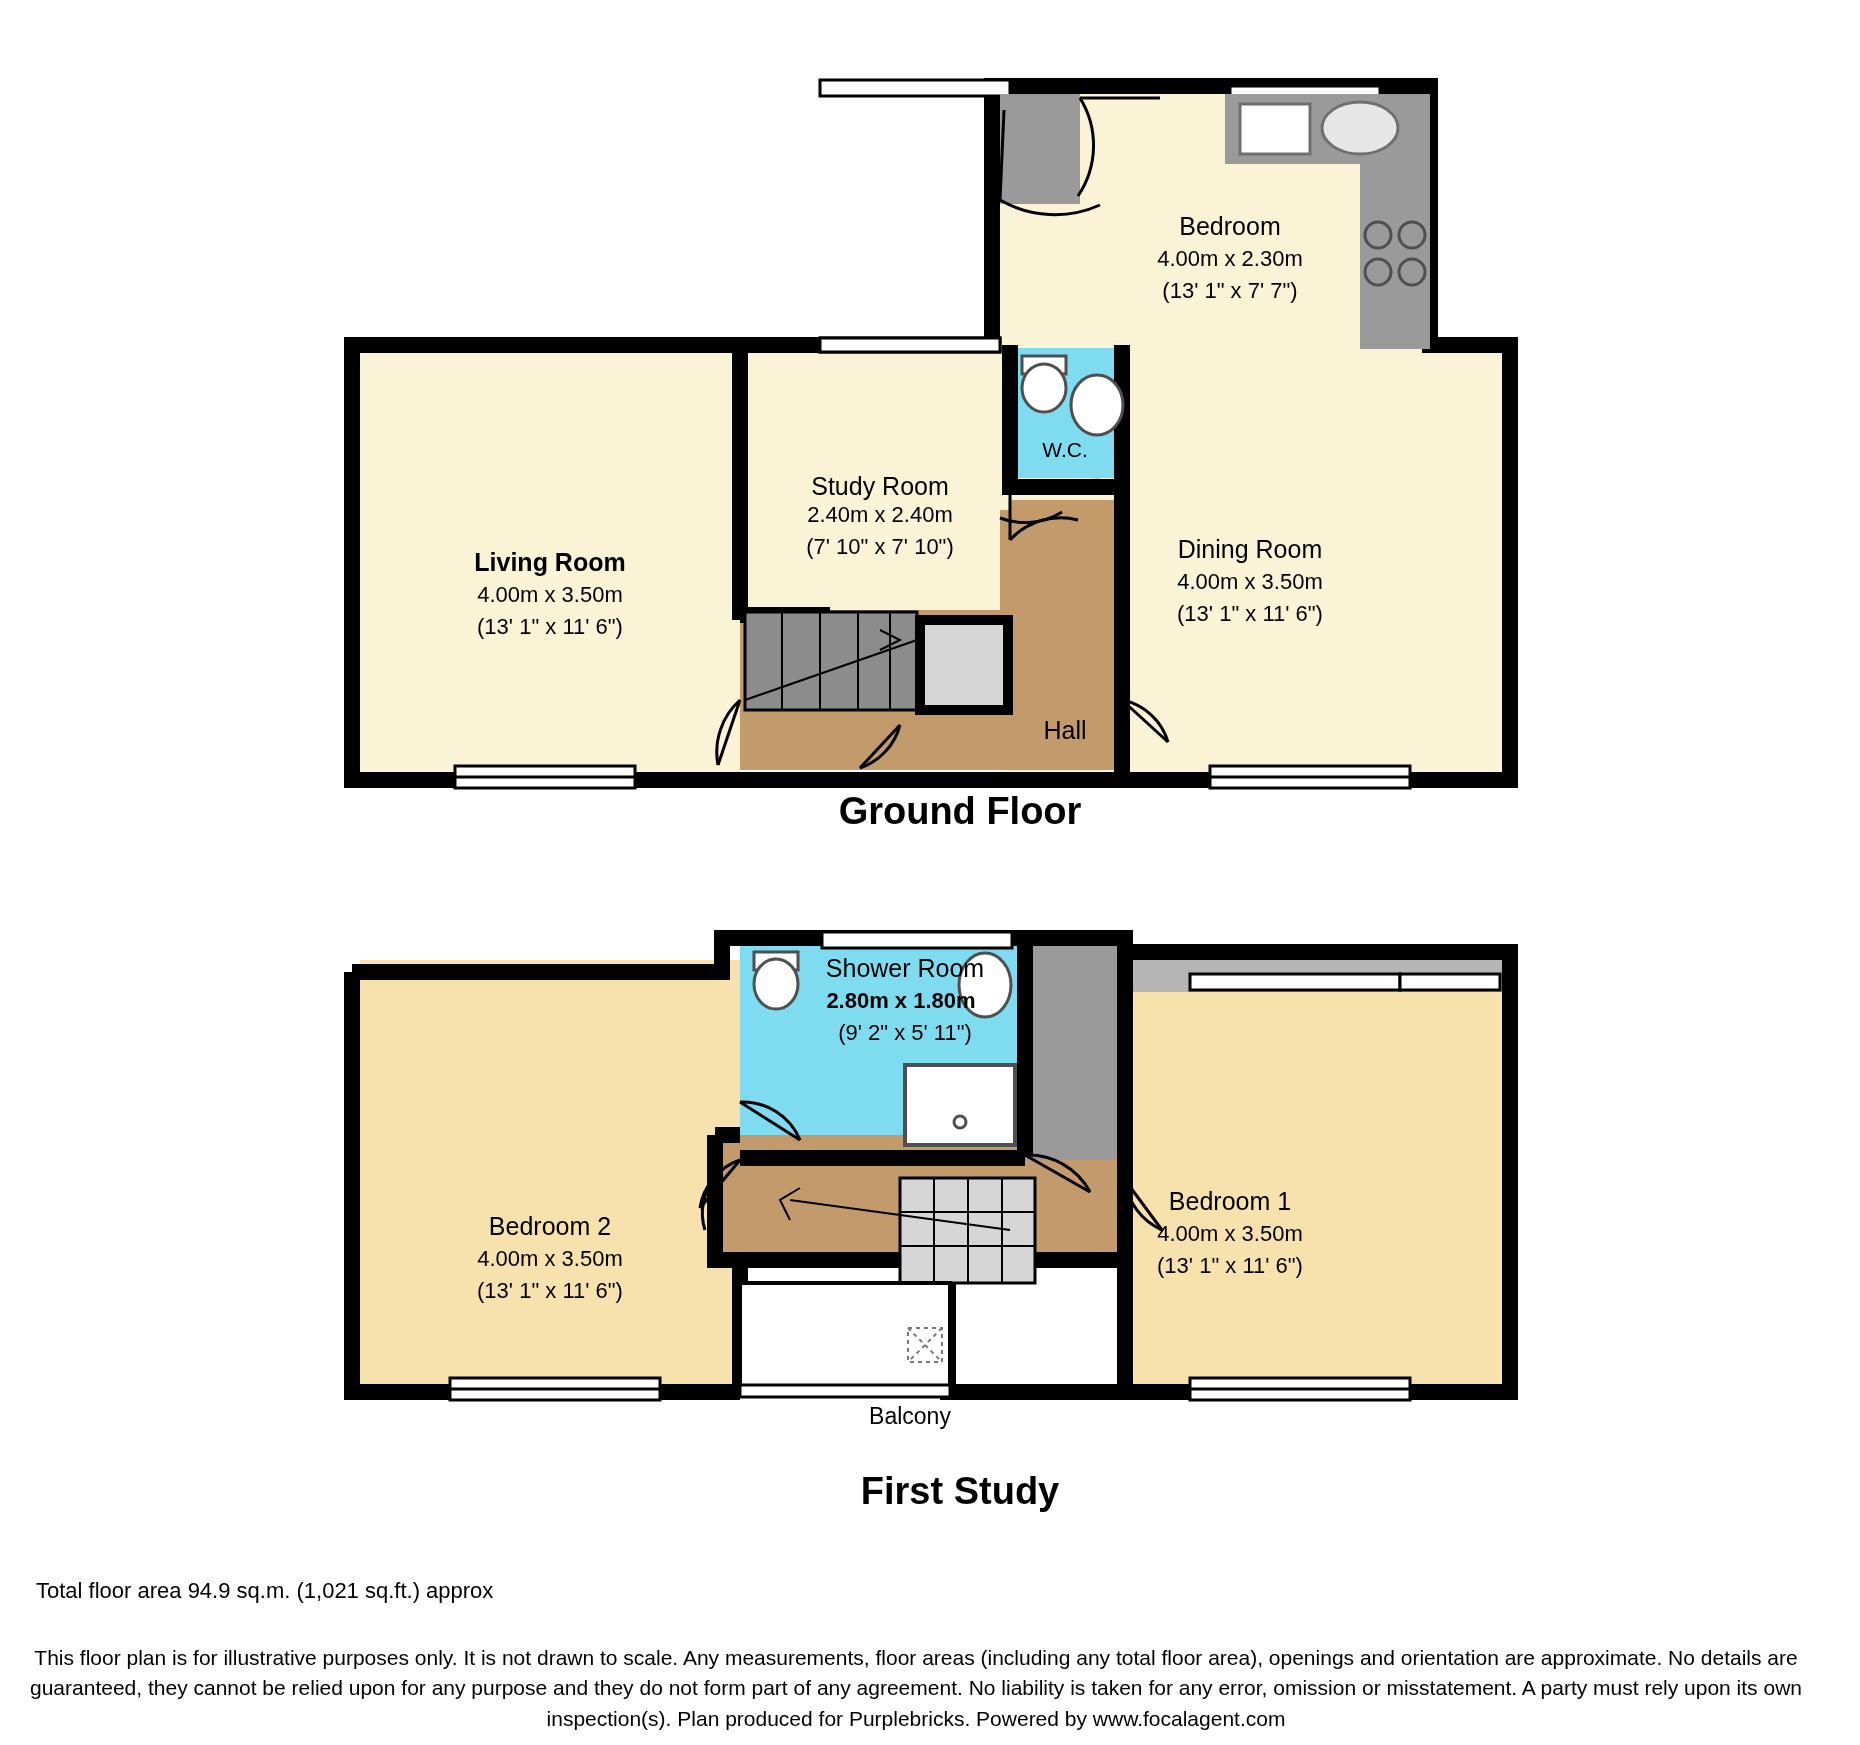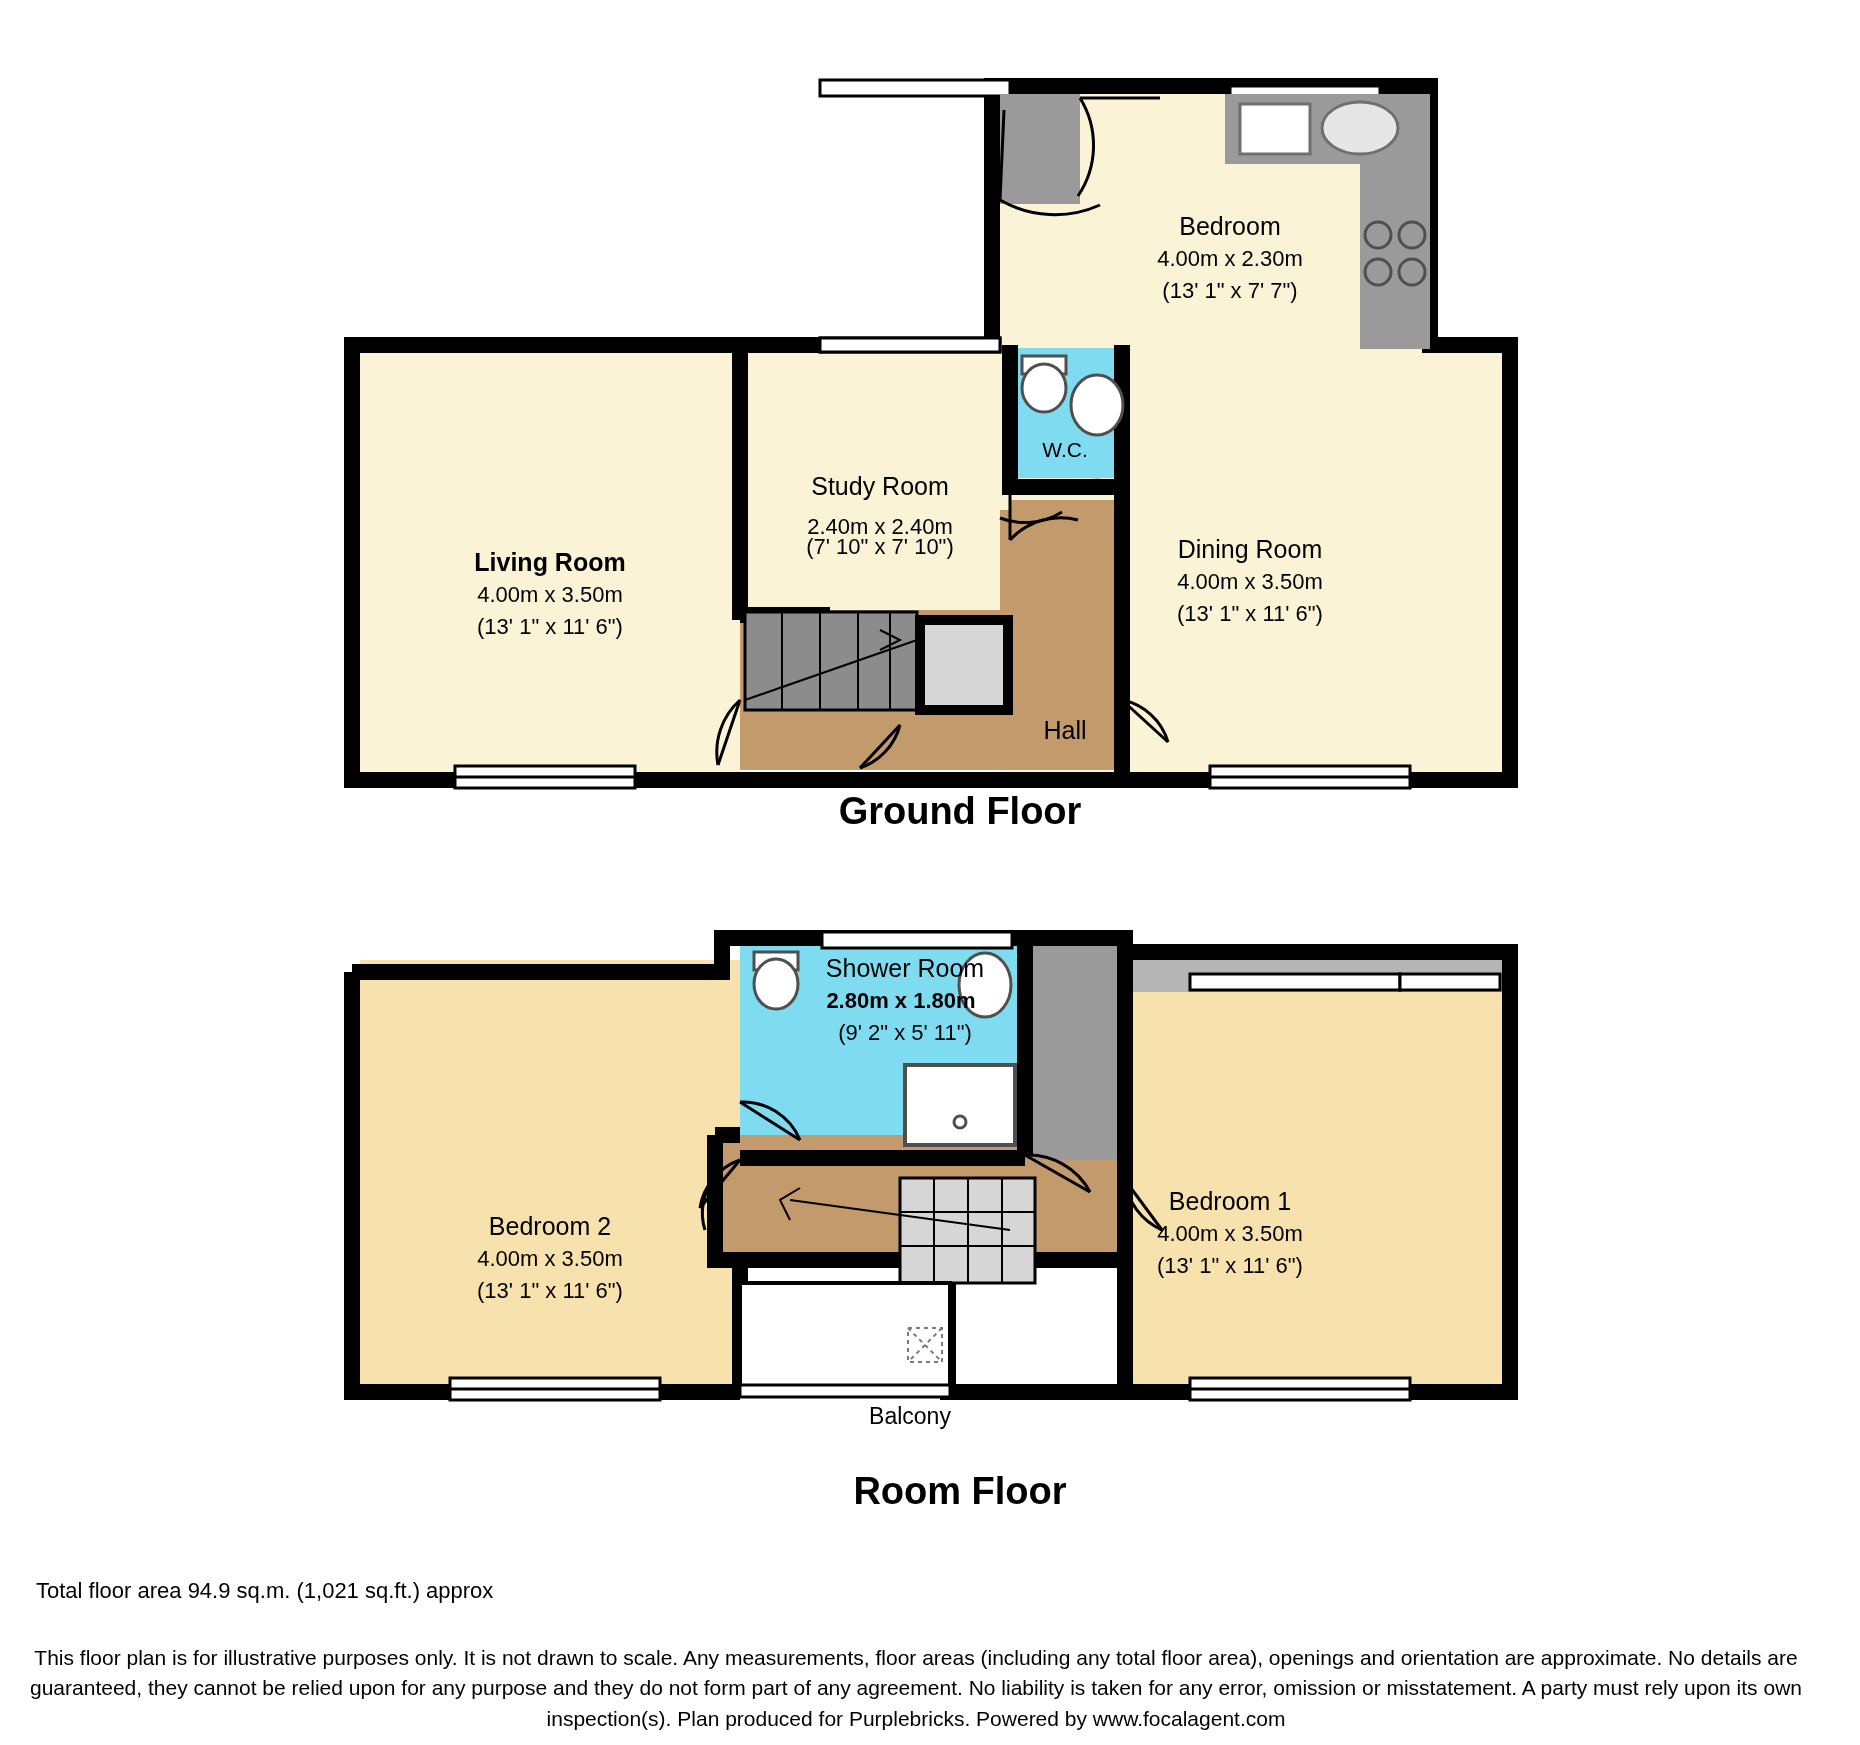--- a/index.html
+++ b/index.html
@@ -171,21 +171,21 @@
 
   <div class="label room-name" style="left:1110px;top:210px;width:240px;">Bedroom</div>
   <div class="label room-dim" style="left:1090px;top:245px;width:280px;">4.00m x 2.30m</div>
   <div class="label room-dim" style="left:1090px;top:277px;width:280px;">(13' 1" x 7' 7")</div>
 
   <div class="label room-name" style="left:400px;top:546px;width:300px;font-weight:bold;">Living Room</div>
   <div class="label room-dim" style="left:400px;top:581px;width:300px;">4.00m x 3.50m</div>
   <div class="label room-dim" style="left:400px;top:613px;width:300px;">(13' 1" x 11' 6")</div>
 
   <div class="label room-name" style="left:740px;top:470px;width:280px;">Study Room</div>
-  <div class="label room-dim" style="left:740px;top:501px;width:280px;margin-top:12px;">2.40m x 2.40m</div>
+  <div class="label room-dim" style="left:740px;top:501px;width:280px;">2.40m x 2.40m</div>
   <div class="label room-dim" style="left:740px;top:533px;width:280px;">(7' 10" x 7' 10")</div>
 
   <div class="label room-name" style="left:1100px;top:533px;width:300px;">Dining Room</div>
   <div class="label room-dim" style="left:1100px;top:568px;width:300px;">4.00m x 3.50m</div>
   <div class="label room-dim" style="left:1100px;top:600px;width:300px;">(13' 1" x 11' 6")</div>
 
   <div class="label wc-label" style="left:1000px;top:437px;width:130px;">W.C.</div>
   <div class="label hall-label" style="left:1000px;top:693px;width:130px;">Hall</div>
 
   <div class="floor-title" style="left:660px;top:790px;width:600px;">Ground Floor</div>
@@ -276,18 +276,18 @@
   <div class="label room-name" style="left:400px;top:1210px;width:300px;">Bedroom 2</div>
   <div class="label room-dim" style="left:400px;top:1245px;width:300px;">4.00m x 3.50m</div>
   <div class="label room-dim" style="left:400px;top:1277px;width:300px;">(13' 1" x 11' 6")</div>
 
   <div class="label room-name" style="left:1070px;top:1185px;width:320px;">Bedroom 1</div>
   <div class="label room-dim" style="left:1070px;top:1220px;width:320px;">4.00m x 3.50m</div>
   <div class="label room-dim" style="left:1070px;top:1252px;width:320px;">(13' 1" x 11' 6")</div>
 
   <div class="label balcony-label" style="left:820px;top:1402px;width:180px;">Balcony</div>
 
-  <div class="floor-title" style="left:680px;top:1470px;width:560px;">Room Floor</div>
+  <div class="floor-title" style="left:680px;top:1470px;width:560px;">First Study</div>
 
   <div class="footer-area" style="left:36px;top:1578px;">Total floor area 94.9 sq.m. (1,021 sq.ft.) approx</div>
   <div class="disclaimer" style="top:1643px;">This floor plan is for illustrative purposes only. It is not drawn to scale. Any measurements, floor areas (including any total floor area), openings and orientation are approximate. No details are guaranteed, they cannot be relied upon for any purpose and they do not form part of any agreement. No liability is taken for any error, omission or misstatement. A party must rely upon its own inspection(s). Plan produced for Purplebricks. Powered by www.focalagent.com</div>
 
 </div>
 
 </body></html>

